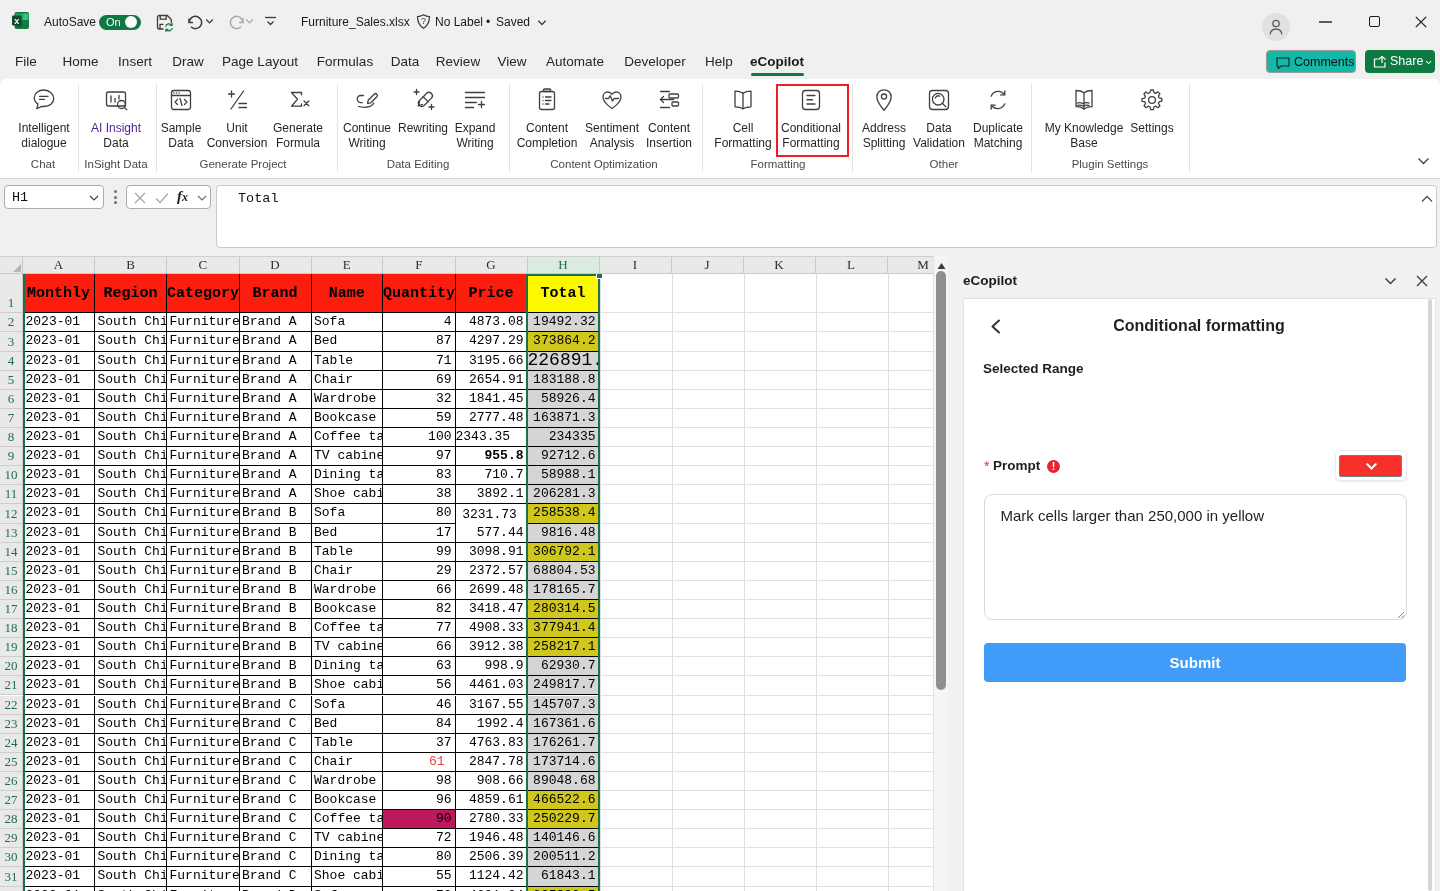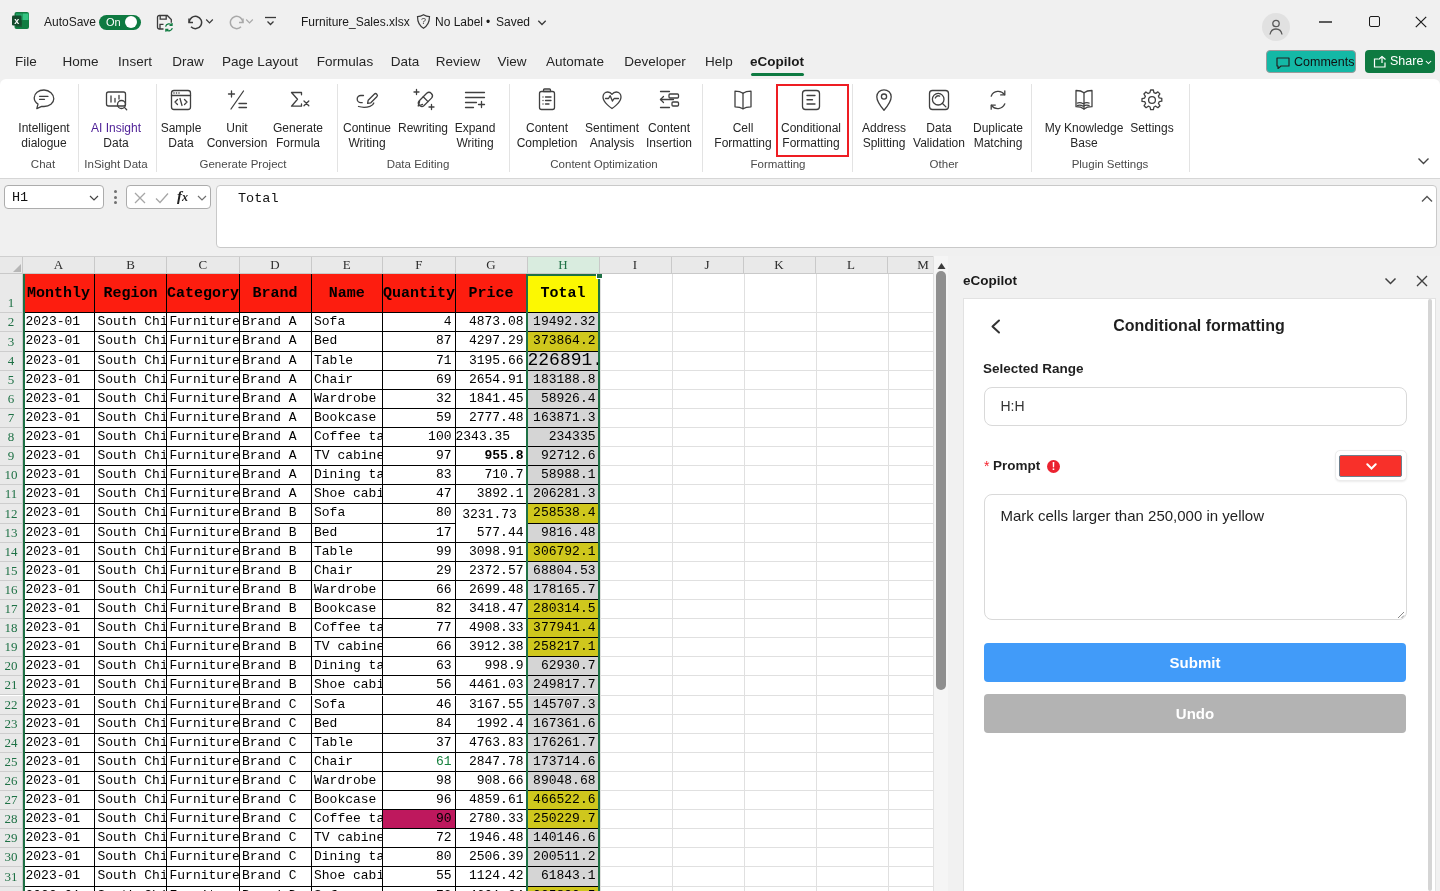--- a/index.html
+++ b/index.html
@@ -444,21 +444,21 @@
 <div class="abs mono" style="left:239.5px;top:466.18px;width:72.0px;height:19.11px;background:#fff;border-right:1px solid #000;border-bottom:1px solid #000;color:#000;font-size:13.0px;font-weight:normal;text-align:left;padding-left:2.5px;line-height:17.1px;overflow:hidden;white-space:nowrap">Brand A</div>
 <div class="abs mono" style="left:311.5px;top:466.18px;width:71.5px;height:19.11px;background:#fff;border-right:1px solid #000;border-bottom:1px solid #000;color:#000;font-size:13.0px;font-weight:normal;text-align:left;padding-left:2.5px;line-height:17.1px;overflow:hidden;white-space:nowrap">Dining table</div>
 <div class="abs mono" style="left:383.0px;top:466.18px;width:72.5px;height:19.11px;background:#fff;border-right:1px solid #000;border-bottom:1px solid #000;color:#000;font-size:13.0px;font-weight:normal;text-align:right;padding-right:3px;line-height:17.1px;overflow:hidden;white-space:nowrap">83</div>
 <div class="abs mono" style="left:455.5px;top:466.18px;width:72.0px;height:19.11px;background:#fff;border-right:1px solid #000;border-bottom:1px solid #000;color:#000;font-size:13.0px;font-weight:normal;text-align:right;padding-right:3px;line-height:17.1px;overflow:hidden;white-space:nowrap">710.7</div>
 <div class="abs mono" style="left:527.5px;top:466.18px;width:72.0px;height:19.11px;background:#d5d5d5;border-right:1px solid #000;border-bottom:1px solid #000;color:#000;font-size:13.0px;font-weight:normal;text-align:right;padding-right:3px;line-height:17.1px;overflow:hidden;white-space:nowrap">58988.1</div>
 <div class="abs mono" style="left:23.0px;top:485.29px;width:72.0px;height:19.11px;background:#fff;border-right:1px solid #000;border-bottom:1px solid #000;color:#000;font-size:13.0px;font-weight:normal;text-align:left;padding-left:2.5px;line-height:17.1px;overflow:hidden;white-space:nowrap">2023-01</div>
 <div class="abs mono" style="left:95.0px;top:485.29px;width:72.0px;height:19.11px;background:#fff;border-right:1px solid #000;border-bottom:1px solid #000;color:#000;font-size:13.0px;font-weight:normal;text-align:left;padding-left:2.5px;line-height:17.1px;overflow:hidden;white-space:nowrap">South China</div>
 <div class="abs mono" style="left:167.0px;top:485.29px;width:72.5px;height:19.11px;background:#fff;border-right:1px solid #000;border-bottom:1px solid #000;color:#000;font-size:13.0px;font-weight:normal;text-align:left;padding-left:2.5px;line-height:17.1px;overflow:hidden;white-space:nowrap">Furniture</div>
 <div class="abs mono" style="left:239.5px;top:485.29px;width:72.0px;height:19.11px;background:#fff;border-right:1px solid #000;border-bottom:1px solid #000;color:#000;font-size:13.0px;font-weight:normal;text-align:left;padding-left:2.5px;line-height:17.1px;overflow:hidden;white-space:nowrap">Brand A</div>
 <div class="abs mono" style="left:311.5px;top:485.29px;width:71.5px;height:19.11px;background:#fff;border-right:1px solid #000;border-bottom:1px solid #000;color:#000;font-size:13.0px;font-weight:normal;text-align:left;padding-left:2.5px;line-height:17.1px;overflow:hidden;white-space:nowrap">Shoe cabinet</div>
-<div class="abs mono" style="left:383.0px;top:485.29px;width:72.5px;height:19.11px;background:#fff;border-right:1px solid #000;border-bottom:1px solid #000;color:#000;font-size:13.0px;font-weight:normal;text-align:right;padding-right:3px;line-height:17.1px;overflow:hidden;white-space:nowrap">47</div>
+<div class="abs mono" style="left:383.0px;top:485.29px;width:72.5px;height:19.11px;background:#fff;border-right:1px solid #000;border-bottom:1px solid #000;color:#000;font-size:13.0px;font-weight:normal;text-align:right;padding-right:3px;line-height:17.1px;overflow:hidden;white-space:nowrap">38</div>
 <div class="abs mono" style="left:455.5px;top:485.29px;width:72.0px;height:19.11px;background:#fff;border-right:1px solid #000;border-bottom:1px solid #000;color:#000;font-size:13.0px;font-weight:normal;text-align:right;padding-right:3px;line-height:17.1px;overflow:hidden;white-space:nowrap">3892.1</div>
 <div class="abs mono" style="left:527.5px;top:485.29px;width:72.0px;height:19.11px;background:#d5d5d5;border-right:1px solid #000;border-bottom:1px solid #000;color:#000;font-size:13.0px;font-weight:normal;text-align:right;padding-right:3px;line-height:17.1px;overflow:hidden;white-space:nowrap">206281.3</div>
 <div class="abs mono" style="left:23.0px;top:504.40px;width:72.0px;height:19.11px;background:#fff;border-right:1px solid #000;border-bottom:1px solid #000;color:#000;font-size:13.0px;font-weight:normal;text-align:left;padding-left:2.5px;line-height:17.1px;overflow:hidden;white-space:nowrap">2023-01</div>
 <div class="abs mono" style="left:95.0px;top:504.40px;width:72.0px;height:19.11px;background:#fff;border-right:1px solid #000;border-bottom:1px solid #000;color:#000;font-size:13.0px;font-weight:normal;text-align:left;padding-left:2.5px;line-height:17.1px;overflow:hidden;white-space:nowrap">South China</div>
 <div class="abs mono" style="left:167.0px;top:504.40px;width:72.5px;height:19.11px;background:#fff;border-right:1px solid #000;border-bottom:1px solid #000;color:#000;font-size:13.0px;font-weight:normal;text-align:left;padding-left:2.5px;line-height:17.1px;overflow:hidden;white-space:nowrap">Furniture</div>
 <div class="abs mono" style="left:239.5px;top:504.40px;width:72.0px;height:19.11px;background:#fff;border-right:1px solid #000;border-bottom:1px solid #000;color:#000;font-size:13.0px;font-weight:normal;text-align:left;padding-left:2.5px;line-height:17.1px;overflow:hidden;white-space:nowrap">Brand B</div>
 <div class="abs mono" style="left:311.5px;top:504.40px;width:71.5px;height:19.11px;background:#fff;border-right:1px solid #000;border-bottom:1px solid #000;color:#000;font-size:13.0px;font-weight:normal;text-align:left;padding-left:2.5px;line-height:17.1px;overflow:hidden;white-space:nowrap">Sofa</div>
 <div class="abs mono" style="left:383.0px;top:504.40px;width:72.5px;height:19.11px;background:#fff;border-right:1px solid #000;border-bottom:1px solid #000;color:#000;font-size:13.0px;font-weight:normal;text-align:right;padding-right:3px;line-height:17.1px;overflow:hidden;white-space:nowrap">80</div>
 <div class="abs mono" style="left:455.5px;top:506px;width:72.0px;height:19.11px;background:#fff;border-right:1px solid #000;border-bottom:1px solid #000;color:#000;font-size:13.0px;font-weight:normal;text-align:center;padding-right:3px;line-height:17.1px;overflow:hidden;white-space:nowrap">3231.73</div>
 <div class="abs mono" style="left:527.5px;top:504.40px;width:72.0px;height:19.11px;background:#cfc71d;border-right:1px solid #000;border-bottom:1px solid #000;color:#000;font-size:13.0px;font-weight:normal;text-align:right;padding-right:3px;line-height:17.1px;overflow:hidden;white-space:nowrap">258538.4</div>
@@ -556,21 +556,21 @@
 <div class="abs mono" style="left:239.5px;top:733.72px;width:72.0px;height:19.11px;background:#fff;border-right:1px solid #000;border-bottom:1px solid #000;color:#000;font-size:13.0px;font-weight:normal;text-align:left;padding-left:2.5px;line-height:17.1px;overflow:hidden;white-space:nowrap">Brand C</div>
 <div class="abs mono" style="left:311.5px;top:733.72px;width:71.5px;height:19.11px;background:#fff;border-right:1px solid #000;border-bottom:1px solid #000;color:#000;font-size:13.0px;font-weight:normal;text-align:left;padding-left:2.5px;line-height:17.1px;overflow:hidden;white-space:nowrap">Table</div>
 <div class="abs mono" style="left:383.0px;top:733.72px;width:72.5px;height:19.11px;background:#fff;border-right:1px solid #000;border-bottom:1px solid #000;color:#000;font-size:13.0px;font-weight:normal;text-align:right;padding-right:3px;line-height:17.1px;overflow:hidden;white-space:nowrap">37</div>
 <div class="abs mono" style="left:455.5px;top:733.72px;width:72.0px;height:19.11px;background:#fff;border-right:1px solid #000;border-bottom:1px solid #000;color:#000;font-size:13.0px;font-weight:normal;text-align:right;padding-right:3px;line-height:17.1px;overflow:hidden;white-space:nowrap">4763.83</div>
 <div class="abs mono" style="left:527.5px;top:733.72px;width:72.0px;height:19.11px;background:#d5d5d5;border-right:1px solid #000;border-bottom:1px solid #000;color:#000;font-size:13.0px;font-weight:normal;text-align:right;padding-right:3px;line-height:17.1px;overflow:hidden;white-space:nowrap">176261.7</div>
 <div class="abs mono" style="left:23.0px;top:752.83px;width:72.0px;height:19.11px;background:#fff;border-right:1px solid #000;border-bottom:1px solid #000;color:#000;font-size:13.0px;font-weight:normal;text-align:left;padding-left:2.5px;line-height:17.1px;overflow:hidden;white-space:nowrap">2023-01</div>
 <div class="abs mono" style="left:95.0px;top:752.83px;width:72.0px;height:19.11px;background:#fff;border-right:1px solid #000;border-bottom:1px solid #000;color:#000;font-size:13.0px;font-weight:normal;text-align:left;padding-left:2.5px;line-height:17.1px;overflow:hidden;white-space:nowrap">South China</div>
 <div class="abs mono" style="left:167.0px;top:752.83px;width:72.5px;height:19.11px;background:#fff;border-right:1px solid #000;border-bottom:1px solid #000;color:#000;font-size:13.0px;font-weight:normal;text-align:left;padding-left:2.5px;line-height:17.1px;overflow:hidden;white-space:nowrap">Furniture</div>
 <div class="abs mono" style="left:239.5px;top:752.83px;width:72.0px;height:19.11px;background:#fff;border-right:1px solid #000;border-bottom:1px solid #000;color:#000;font-size:13.0px;font-weight:normal;text-align:left;padding-left:2.5px;line-height:17.1px;overflow:hidden;white-space:nowrap">Brand C</div>
 <div class="abs mono" style="left:311.5px;top:752.83px;width:71.5px;height:19.11px;background:#fff;border-right:1px solid #000;border-bottom:1px solid #000;color:#000;font-size:13.0px;font-weight:normal;text-align:left;padding-left:2.5px;line-height:17.1px;overflow:hidden;white-space:nowrap">Chair</div>
-<div class="abs mono" style="left:383.0px;top:752.83px;width:72.5px;height:19.11px;background:#fff;border-right:1px solid #000;border-bottom:1px solid #000;color:#15803d;font-size:13.0px;font-weight:normal;text-align:right;padding-right:3px;line-height:17.1px;overflow:hidden;white-space:nowrap">61</div>
+<div class="abs mono" style="left:383.0px;top:752.83px;width:72.5px;height:19.11px;background:#fff;border-right:1px solid #000;border-bottom:1px solid #000;color:#ef4444;font-size:13.0px;font-weight:normal;text-align:right;padding-right:10px;line-height:17.1px;overflow:hidden;white-space:nowrap">61</div>
 <div class="abs mono" style="left:455.5px;top:752.83px;width:72.0px;height:19.11px;background:#fff;border-right:1px solid #000;border-bottom:1px solid #000;color:#000;font-size:13.0px;font-weight:normal;text-align:right;padding-right:3px;line-height:17.1px;overflow:hidden;white-space:nowrap">2847.78</div>
 <div class="abs mono" style="left:527.5px;top:752.83px;width:72.0px;height:19.11px;background:#d5d5d5;border-right:1px solid #000;border-bottom:1px solid #000;color:#000;font-size:13.0px;font-weight:normal;text-align:right;padding-right:3px;line-height:17.1px;overflow:hidden;white-space:nowrap">173714.6</div>
 <div class="abs mono" style="left:23.0px;top:771.94px;width:72.0px;height:19.11px;background:#fff;border-right:1px solid #000;border-bottom:1px solid #000;color:#000;font-size:13.0px;font-weight:normal;text-align:left;padding-left:2.5px;line-height:17.1px;overflow:hidden;white-space:nowrap">2023-01</div>
 <div class="abs mono" style="left:95.0px;top:771.94px;width:72.0px;height:19.11px;background:#fff;border-right:1px solid #000;border-bottom:1px solid #000;color:#000;font-size:13.0px;font-weight:normal;text-align:left;padding-left:2.5px;line-height:17.1px;overflow:hidden;white-space:nowrap">South China</div>
 <div class="abs mono" style="left:167.0px;top:771.94px;width:72.5px;height:19.11px;background:#fff;border-right:1px solid #000;border-bottom:1px solid #000;color:#000;font-size:13.0px;font-weight:normal;text-align:left;padding-left:2.5px;line-height:17.1px;overflow:hidden;white-space:nowrap">Furniture</div>
 <div class="abs mono" style="left:239.5px;top:771.94px;width:72.0px;height:19.11px;background:#fff;border-right:1px solid #000;border-bottom:1px solid #000;color:#000;font-size:13.0px;font-weight:normal;text-align:left;padding-left:2.5px;line-height:17.1px;overflow:hidden;white-space:nowrap">Brand C</div>
 <div class="abs mono" style="left:311.5px;top:771.94px;width:71.5px;height:19.11px;background:#fff;border-right:1px solid #000;border-bottom:1px solid #000;color:#000;font-size:13.0px;font-weight:normal;text-align:left;padding-left:2.5px;line-height:17.1px;overflow:hidden;white-space:nowrap">Wardrobe</div>
 <div class="abs mono" style="left:383.0px;top:771.94px;width:72.5px;height:19.11px;background:#fff;border-right:1px solid #000;border-bottom:1px solid #000;color:#000;font-size:13.0px;font-weight:normal;text-align:right;padding-right:3px;line-height:17.1px;overflow:hidden;white-space:nowrap">98</div>
 <div class="abs mono" style="left:455.5px;top:771.94px;width:72.0px;height:19.11px;background:#fff;border-right:1px solid #000;border-bottom:1px solid #000;color:#000;font-size:13.0px;font-weight:normal;text-align:right;padding-right:3px;line-height:17.1px;overflow:hidden;white-space:nowrap">908.66</div>
 <div class="abs mono" style="left:527.5px;top:771.94px;width:72.0px;height:19.11px;background:#d5d5d5;border-right:1px solid #000;border-bottom:1px solid #000;color:#000;font-size:13.0px;font-weight:normal;text-align:right;padding-right:3px;line-height:17.1px;overflow:hidden;white-space:nowrap">89048.68</div>
@@ -640,34 +640,30 @@
 <svg class="abs" style="left:1416px;top:275px" width="12" height="12" viewBox="0 0 12 12">
       <path d="M1 1l10 10M11 1L1 11" stroke="#404040" stroke-width="1.4"></path>
     </svg>
 <div class="abs" style="left:963px;top:298px;width:473px;height:593px;background:#fff;border:1px solid #e2e2e2;border-bottom:none"></div>
 <div class="abs" style="left:1427.5px;top:299px;width:4.5px;height:592px;background:#d5d5d5;border-radius:2px"></div>
 <svg class="abs" style="left:990px;top:319px" width="11" height="15" viewBox="0 0 11 15">
       <path d="M9 1.5L2.5 7.5 9 13.5" stroke="#333" stroke-width="2" fill="none" stroke-linecap="round" stroke-linejoin="round"></path>
     </svg>
 <div class="abs" style="left:1199px;top:317px;transform:translateX(-50%);font-size:16px;font-weight:bold;color:#1f1f1f;white-space:nowrap">Conditional formatting</div>
 <div class="abs" style="left:983px;top:361px;font-size:13.5px;font-weight:bold;color:#1f1f1f">Selected Range</div>
-<div class="abs" style="left:983.5px;top:387px;width:423px;height:39px;background:#fff;border:1px solid #d9d9d9;border-radius:8px">
-      <span class="abs" style="left:16px;top:10px;font-size:14px;color:#333">H:H</span>
-    </div>
 <div class="abs" style="left:984px;top:458px;font-size:14px;color:#f5222d">*</div>
 <div class="abs" style="left:993px;top:458px;font-size:13.5px;font-weight:bold;color:#1f1f1f">Prompt</div>
 <div class="abs" style="left:1046.5px;top:459.5px;width:13px;height:13px;border-radius:50%;background:#eb2330">
       <span class="abs" style="left:5.2px;top:0px;font-size:10.5px;font-weight:bold;color:#fff">!</span>
     </div>
 <div class="abs" style="left:1334.5px;top:450px;width:72px;height:31px;background:#fff;border:1px solid #ececec;border-radius:5px;box-shadow:0 1px 2px rgba(0,0,0,.08)"></div>
 <div class="abs" style="left:1339px;top:454.5px;width:62.5px;height:22px;background:#f8302a;border:1px solid #6d7f8d;border-radius:2px">
       <svg class="abs" style="left:26px;top:7.5px" width="11" height="8" viewBox="0 0 11 8">
         <path d="M1.3 1.3l4.2 4.2 4.2-4.2" stroke="#fff" stroke-width="2" fill="none" stroke-linecap="round"></path>
       </svg>
     </div>
 <div class="abs" style="left:983.5px;top:493.5px;width:423px;height:126px;background:#fff;border:1px solid #d9d9d9;border-radius:8px">
       <span class="abs" style="left:16px;top:12px;font-size:15px;color:#1f1f1f">Mark cells larger than 250,000 in yellow</span>
       <svg class="abs" style="left:412px;top:116px" width="8" height="8" viewBox="0 0 8 8">
         <path d="M7 1L1 7M7 4.5L4.5 7" stroke="#888" stroke-width="1"></path>
       </svg>
     </div>
 <div class="abs" style="left:984px;top:643px;width:422px;height:39px;background:#419bf9;border-radius:4px;color:#fff;font-size:15px;font-weight:bold;display:flex;align-items:center;justify-content:center">Submit</div>
-<div class="abs" style="left:984px;top:694px;width:422px;height:39px;background:#b3b3b3;border-radius:4px;color:#fff;font-size:15px;font-weight:bold;display:flex;align-items:center;justify-content:center">Undo</div>
 </div>
 </body></html>

